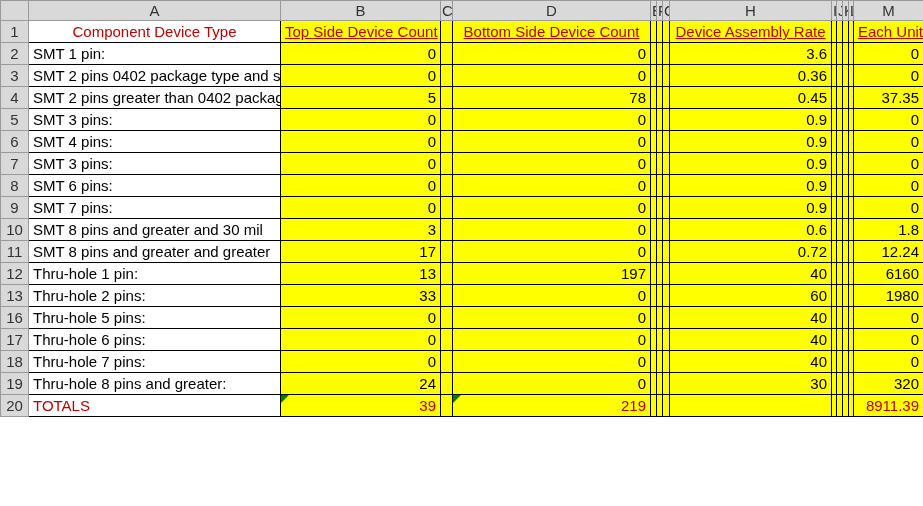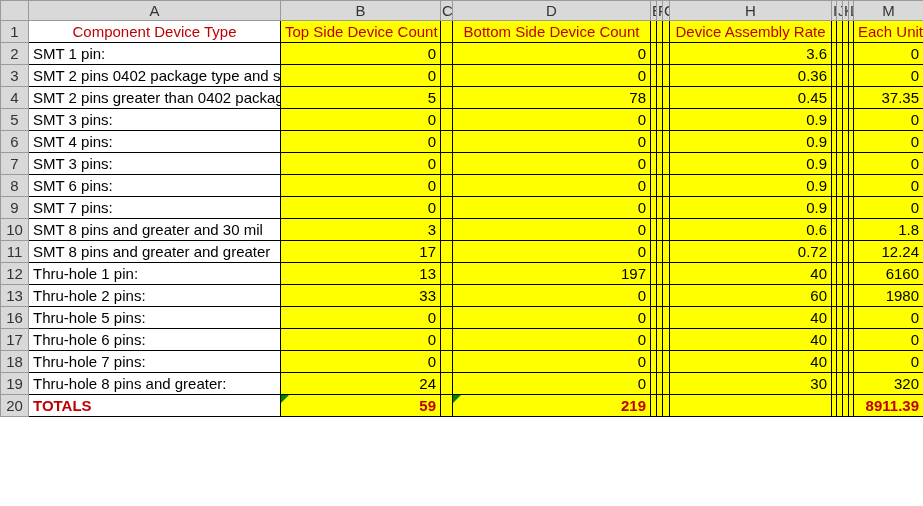--- a/index.html
+++ b/index.html
@@ -29,23 +29,23 @@
   td.cell {
     border: 1px solid #000;
     background: #ffff00;
     padding: 2px 4px;
     white-space: nowrap;
     overflow: hidden;
     color: #000;
   }
   td.cell.right { text-align: right; }
   td.cell.left { text-align: left; margin-left: 16px; }
-  td.cell.center { text-align: center; }
+  td.cell.center { text-align: center; text-decoration: underline; }
   tr.hdrrow td.cell { color: #c00000; text-align: center; }
-  tr.totrow td.cell { color: #c00000; font-weight: bold; }
+  tr.totrow td.cell { color: #c00000; }
   td.rowA { background: #fff; color:#000; }
   tr.hdrrow td.rowA { color:#c00000; }
   tr.totrow td.rowA { color:#c00000; }
   .flag { position: relative; }
   .flag::before {
     content: "";
     position: absolute;
     top: 0; left: 0;
     width: 0; height: 0;
     border-top: 8px solid #008000;
@@ -363,21 +363,21 @@
         <td class="cell right">30</td>
         <td class="cell"></td>
         <td class="cell"></td>
         <td class="cell"></td>
         <td class="cell"></td>
         <td class="cell right">320</td>
       </tr>
       <tr class="totrow">
         <td class="rowhdr">20</td>
         <td class="cell rowA left">TOTALS</td>
-        <td class="cell right flag">59</td>
+        <td class="cell right flag">39</td>
         <td class="cell"></td>
         <td class="cell right flag">219</td>
         <td class="cell"></td>
         <td class="cell"></td>
         <td class="cell"></td>
         <td class="cell right"></td>
         <td class="cell"></td>
         <td class="cell"></td>
         <td class="cell"></td>
         <td class="cell"></td>

